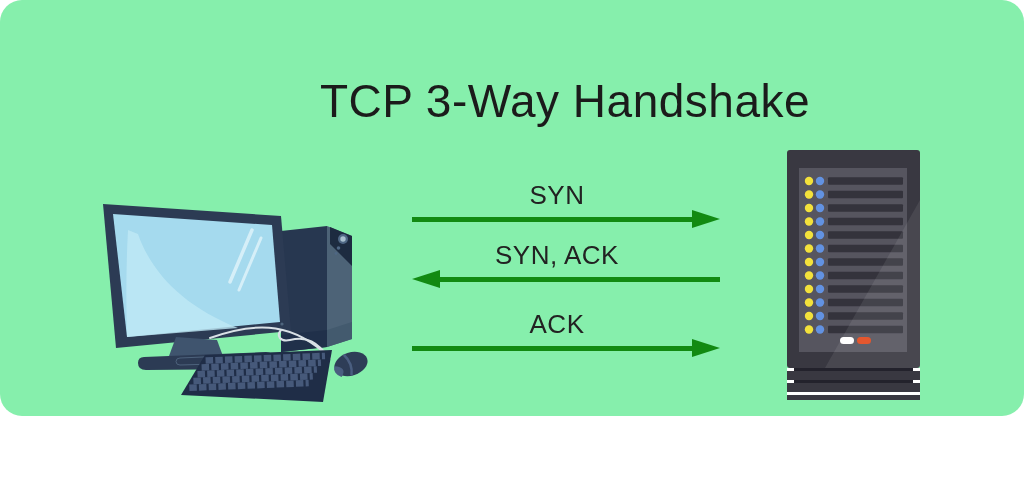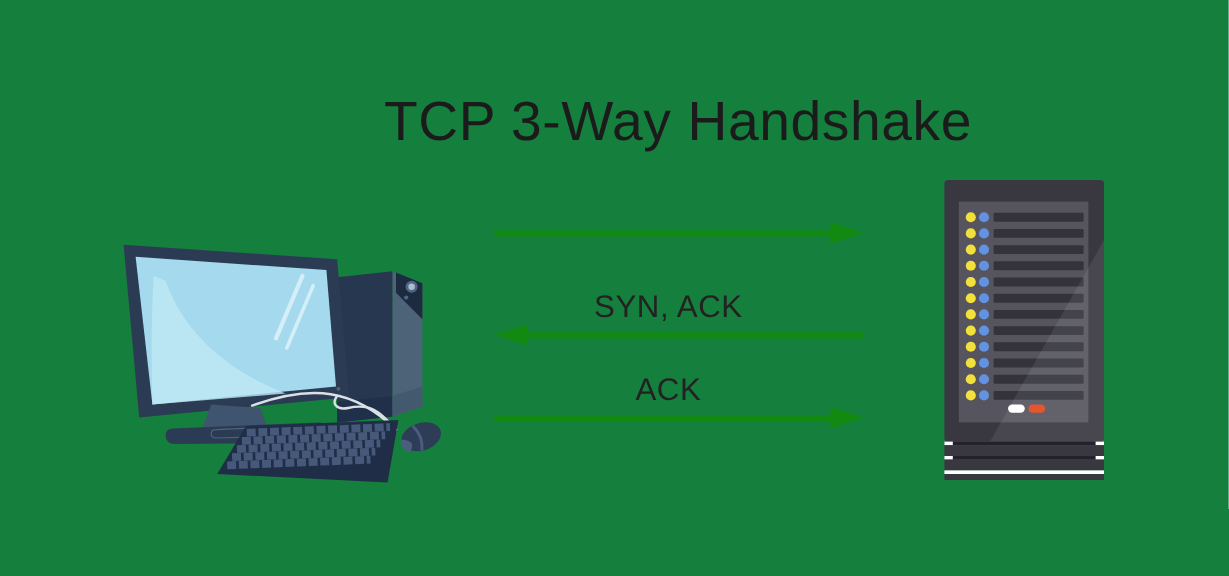--- a/index.html
+++ b/index.html
@@ -1,18 +1,18 @@
 <!DOCTYPE html>
 <html><head>
 <meta charset="utf-8">
 <style>
   html,body { margin:0; padding:0; background:#ffffff; }
   .canvas {
-    position:relative; width:1024px; height:480px; background:#15803d;
-    overflow:hidden; font-family:"Liberation Sans", sans-serif;
+    position:relative; width:1024px; height:416px; background:#86efac;
+    overflow:hidden; font-family:"Liberation Sans", sans-serif;border-radius:22px;
   }
   .diagram-title {
     position:absolute; top:74px; left:565px; transform:translateX(-50%);
     font-size:46px; font-weight:500; color:#1b1b1b; letter-spacing:0.5px;
     white-space:nowrap;
   }
   .message {
     position:absolute; left:412px; width:308px;
   }
   .msg-label {
@@ -91,20 +91,21 @@
     </g>
 
     <g transform="translate(271,172) rotate(-18)">
       <ellipse cx="0" cy="0" rx="17" ry="11.5" fill="#2e3d57"></ellipse>
       <path d="M -16.5,-3 Q -4,2 -13,9.5 A 17 11.5 0 0 1 -16.5,-3 Z" fill="#4a5e80"></path>
       <path d="M -4,-11 Q 2,0 -3,11" stroke="#4a5e80" stroke-width="2.5" fill="none"></path>
     </g>
   </svg>
 
   <div class="message" id="msg-1">
+    <span class="msg-label">SYN</span>
     <div class="arrow dir-right">
       <div class="line"></div>
       <div class="head"></div>
     </div>
   </div>
 
   <div class="message" id="msg-3">
     <span class="msg-label">ACK</span>
     <div class="arrow dir-right">
       <div class="line"></div>

